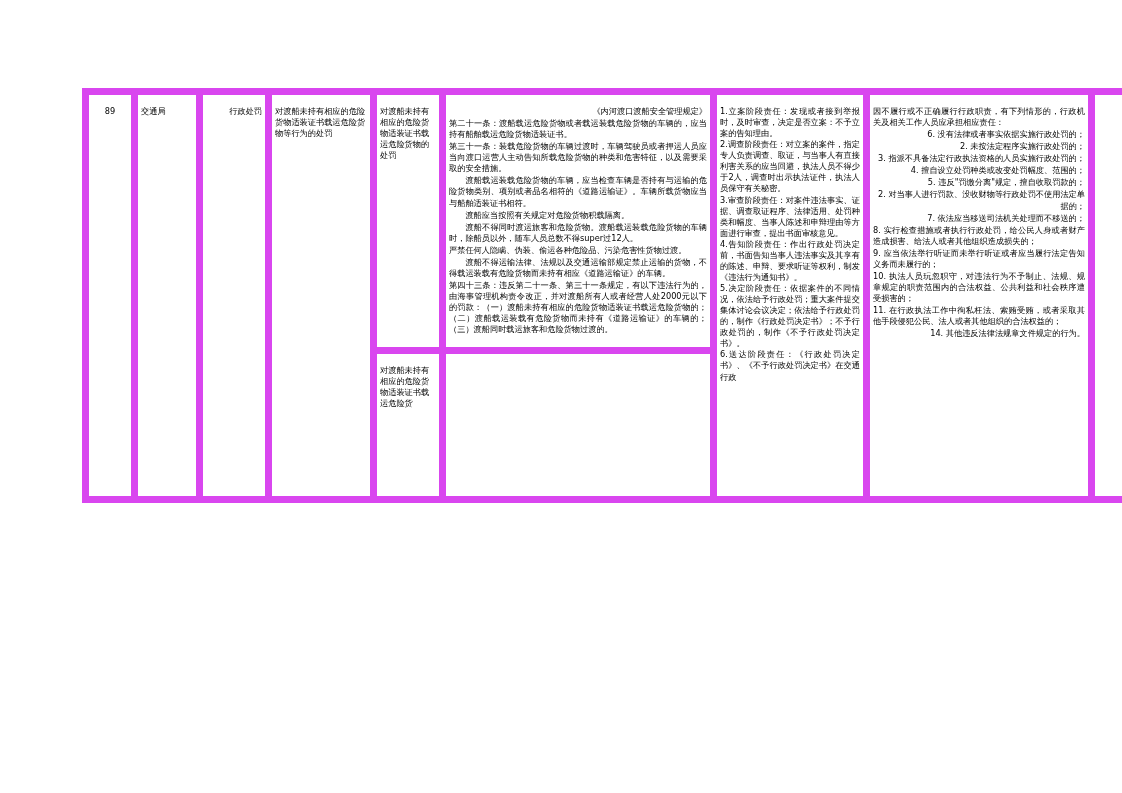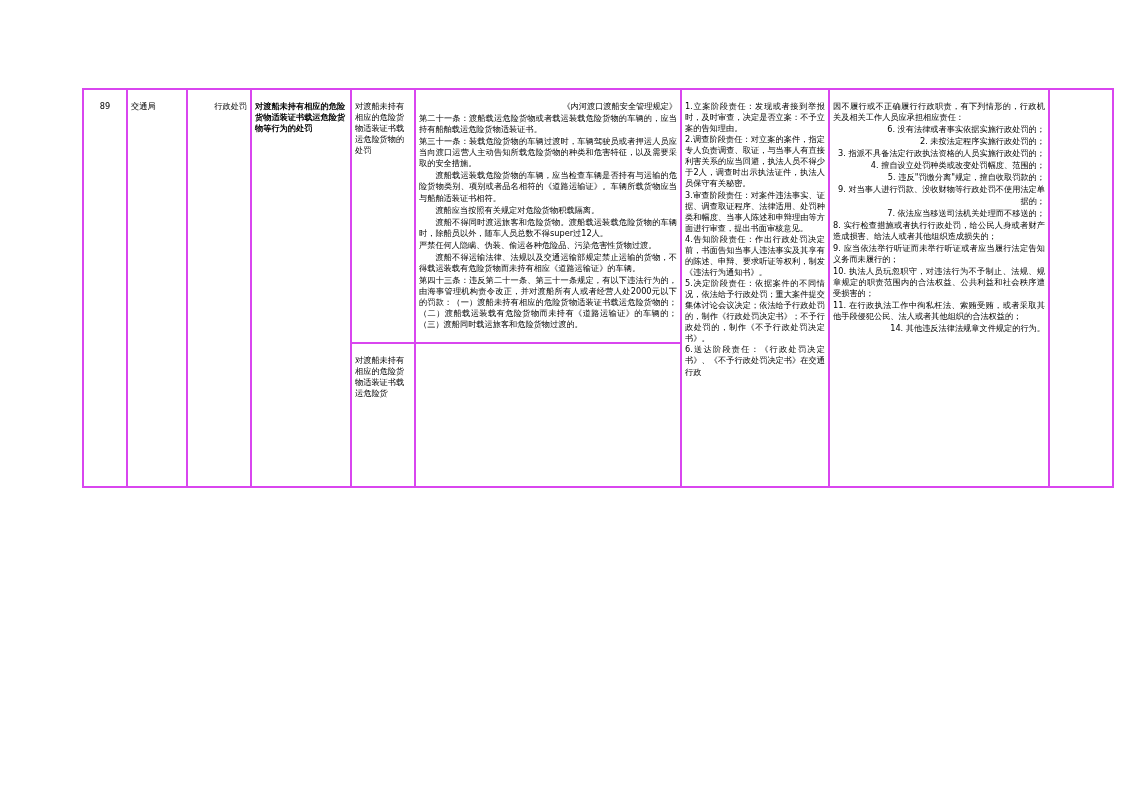--- a/index.html
+++ b/index.html
@@ -21,21 +21,21 @@
   }
   table.doc-table {
     position: absolute;
     left: 82px;
     top: 88px;
     width: 958px;
     border-collapse: collapse;
     table-layout: fixed;
   }
   table.doc-table td {
-    border: 2px solid #d946ef;
+    border: 7px solid #d946ef;
     vertical-align: top;
     padding: 11px 3px;
     font-size: 8.2px;
     line-height: 1.35;
   }
   td.c-index {
     width: 36px;
     text-align: center;
     vertical-align: middle;
     font-size: 9px;
@@ -50,21 +50,20 @@
     width: 56px;
     text-align: right;
     vertical-align: middle;
     font-size: 9px;
   }
   td.c-item {
     width: 92px;
     vertical-align: middle;
     font-size: 8.6px;
     line-height: 1.5;
-    font-weight: bold;
   }
   td.c-sub {
     width: 56px;
     vertical-align: middle;
     font-size: 8.4px;
     line-height: 1.5;
   }
   td.c-basis {
     width: 258px;
     font-size: 8.4px;
@@ -132,21 +131,21 @@
 5.决定阶段责任：依据案件的不同情况，依法给予行政处罚；重大案件提交集体讨论会议决定；依法给予行政处罚的，制作《行政处罚决定书》；不予行政处罚的，制作《不予行政处罚决定书》。
 6.送达阶段责任：《行政处罚决定书》、《不予行政处罚决定书》在交通行政</div>
         </td>
         <td class="c-resp" rowspan="2">
           <p class="blk">因不履行或不正确履行行政职责，有下列情形的，行政机关及相关工作人员应承担相应责任：</p>
           <p class="blk ctr">6. 没有法律或者事实依据实施行政处罚的；</p>
           <p class="blk ctr">2. 未按法定程序实施行政处罚的；</p>
           <p class="blk ctr">3. 指派不具备法定行政执法资格的人员实施行政处罚的；</p>
           <p class="blk ctr">4. 擅自设立处罚种类或改变处罚幅度、范围的；</p>
           <p class="blk ctr">5. 违反"罚缴分离"规定，擅自收取罚款的；</p>
-          <p class="blk ctr">9. 对当事人进行罚款、没收财物等行政处罚不使用法定单据的；</p>
+          <p class="blk ctr">2. 对当事人进行罚款、没收财物等行政处罚不使用法定单据的；</p>
           <p class="blk ctr">7. 依法应当移送司法机关处理而不移送的；</p>
           <p class="blk">8. 实行检查措施或者执行行政处罚，给公民人身或者财产造成损害、给法人或者其他组织造成损失的；</p>
           <p class="blk">9. 应当依法举行听证而未举行听证或者应当履行法定告知义务而未履行的；</p>
           <p class="blk">10. 执法人员玩忽职守，对违法行为不予制止、法规、规章规定的职责范围内的合法权益、公共利益和社会秩序遭受损害的；</p>
           <p class="blk">11. 在行政执法工作中徇私枉法、索贿受贿，或者采取其他手段侵犯公民、法人或者其他组织的合法权益的；</p>
           <p class="blk ctr">14. 其他违反法律法规章文件规定的行为。</p>
         </td>
         <td class="c-note" rowspan="2"></td>
       </tr>
       <tr class="vspace-row">

